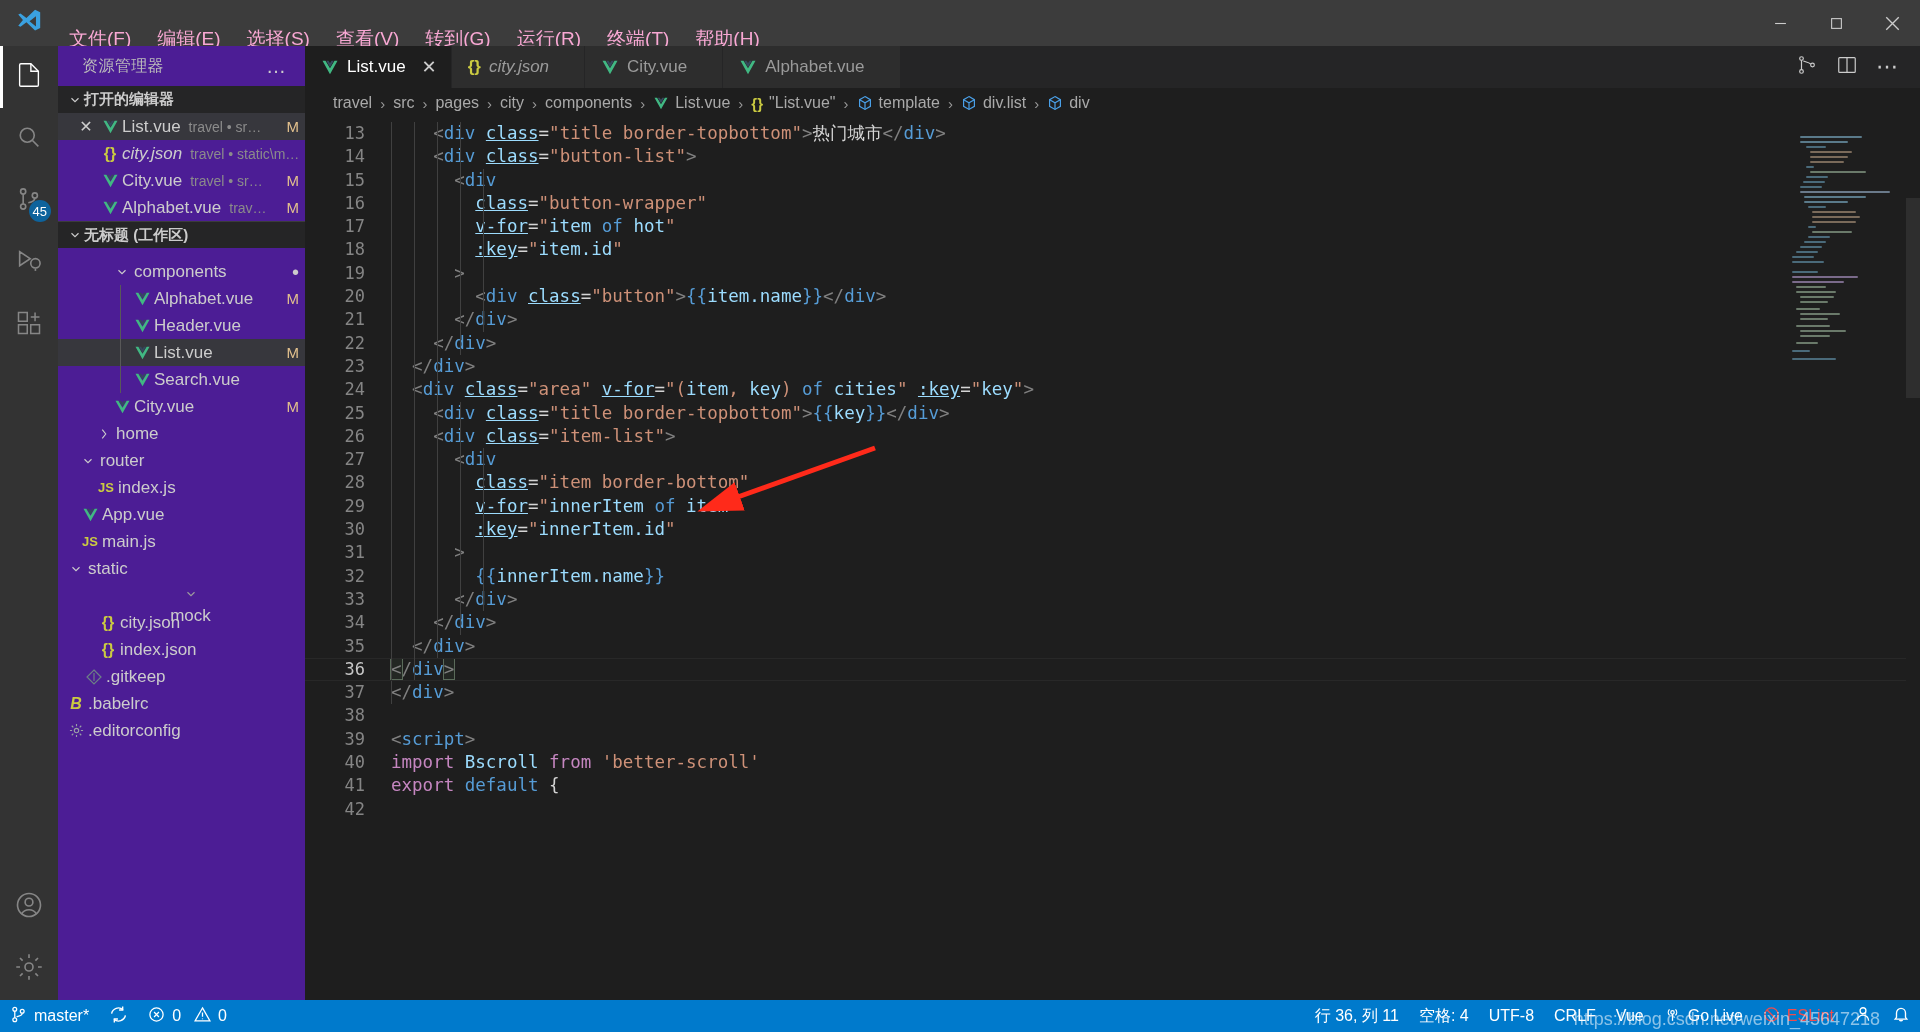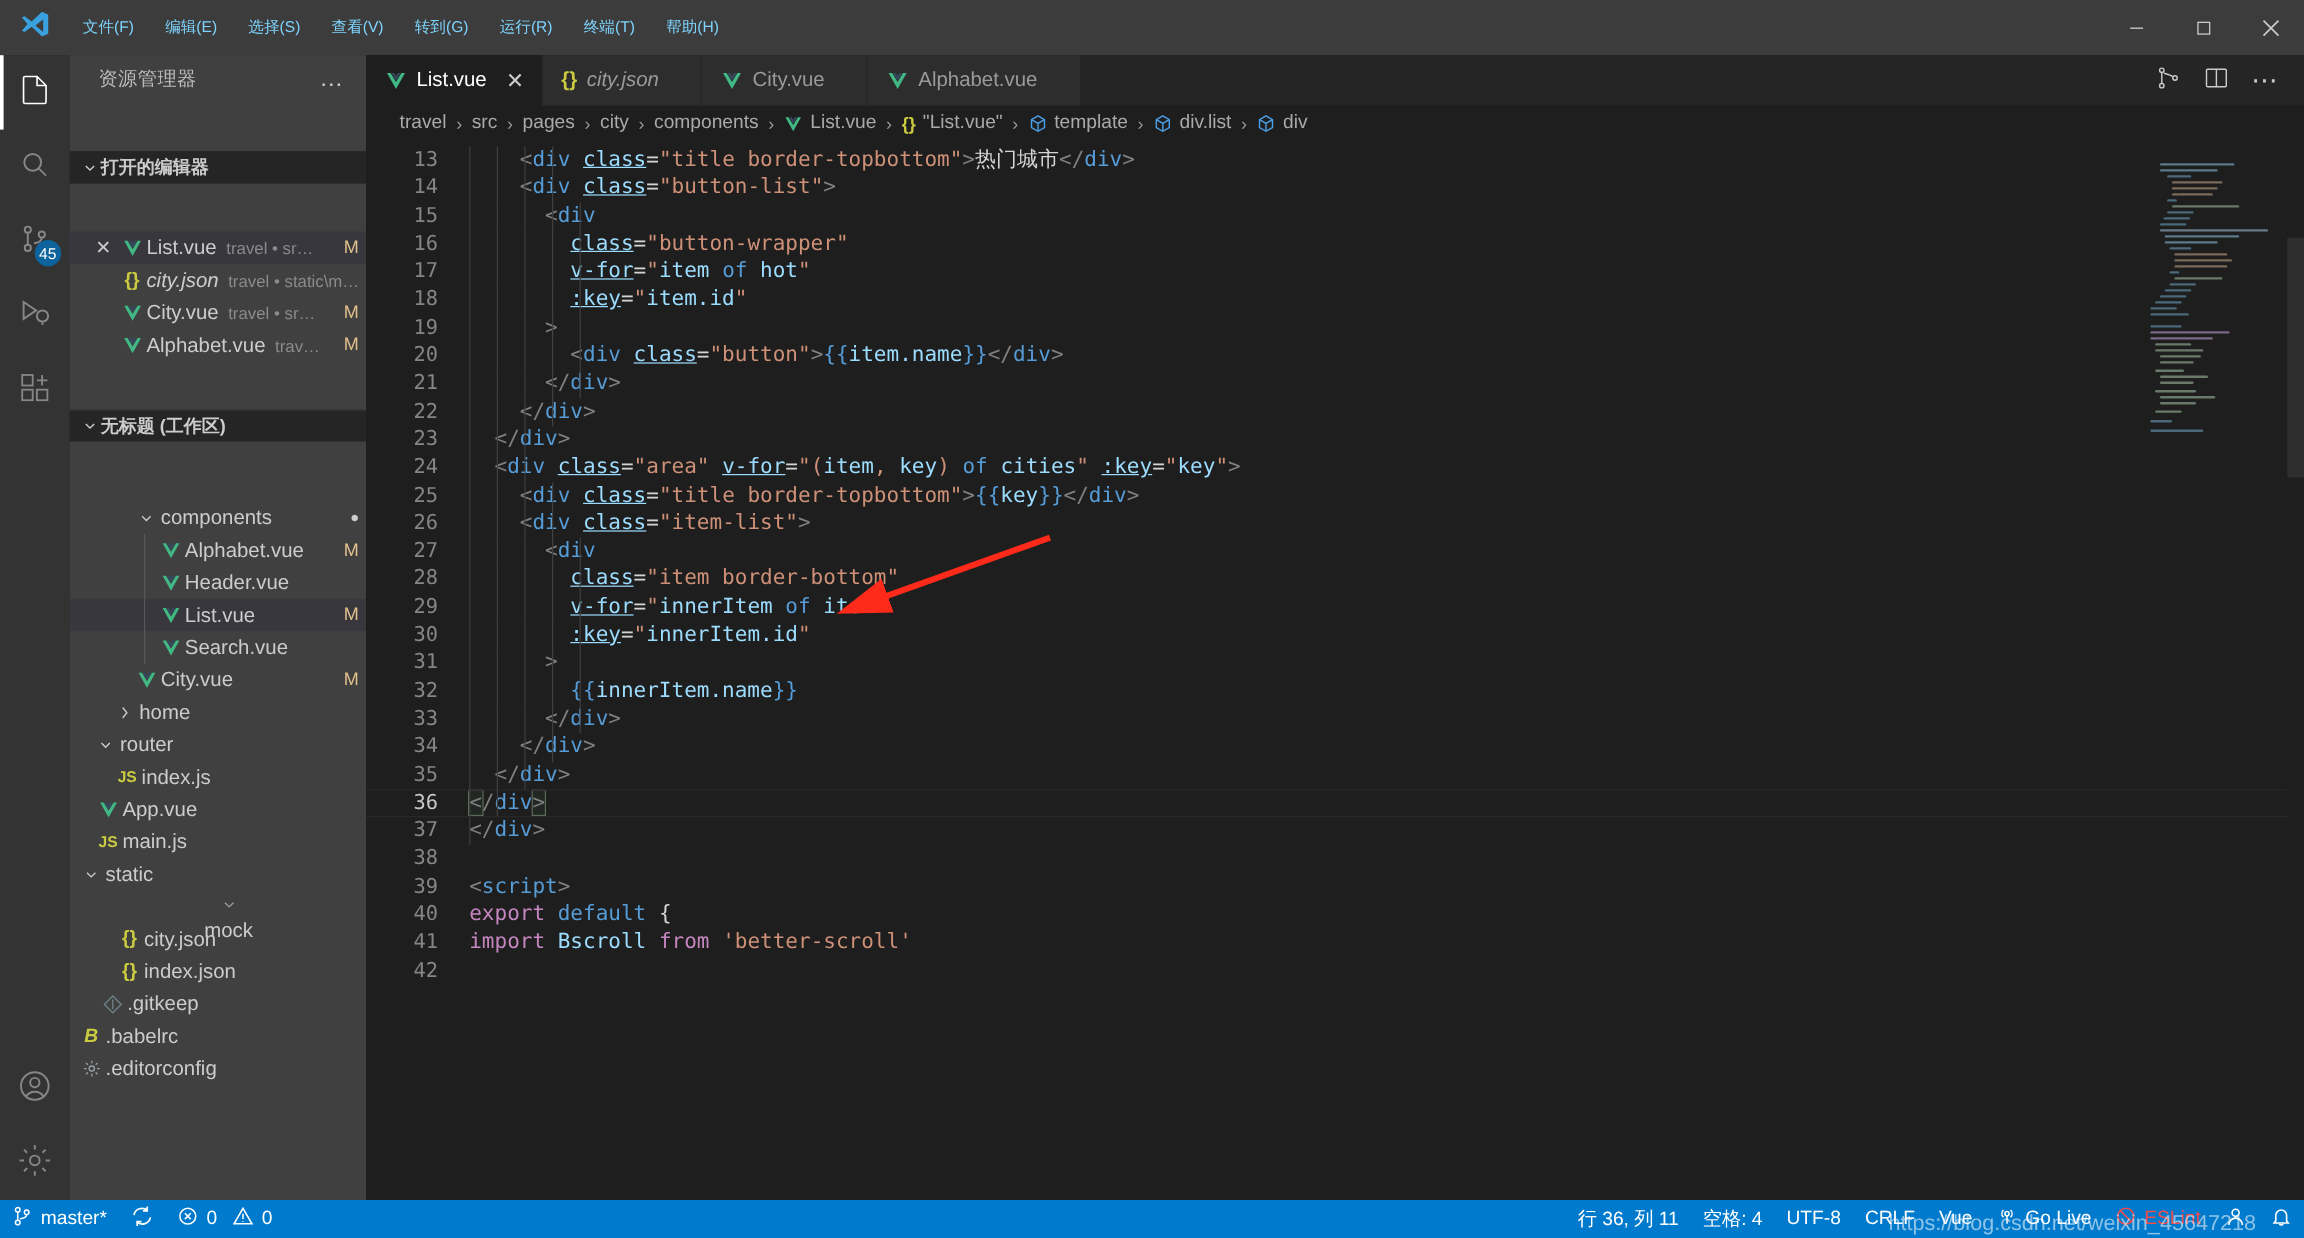--- a/index.html
+++ b/index.html
@@ -13,22 +13,22 @@
   .app { position: relative; width: 1920px; height: 1032px; display: flex; flex-direction: column; }
 
   
   .titlebar {
     height: 46px; background: #3c3c3c; display: flex; align-items: center;
     flex: 0 0 46px; position: relative; color: #cccccc;
   }
   .vs-logo { width: 56px; height: 46px; display:flex; align-items:center; justify-content:center; }
   .menu { display: flex; align-items: center; height: 46px; }
   .menu-item {
-    padding: 0 13px; height: 46px; line-height: 46px; font-size: 13px;
-    color: #7dd3fc; cursor: default; white-space: nowrap;
+    padding: 16px 13px; height: 46px; line-height: 46px; font-size: 19px;
+    color: #f9a8d4; cursor: default; white-space: nowrap;
   }
   .win-title {
     position: absolute; left: 0; right: 0; text-align: center; font-size: 19px;
     color: #cccccc; pointer-events: none;
   }
   .win-controls { margin-left: auto; display: flex; height: 46px; z-index:2; }
   .win-btn { width: 56px; height: 46px; display:flex; align-items:center; justify-content:center; }
 
   
   .body-row { display: flex; flex: 1 1 auto; min-height: 0; }
@@ -48,22 +48,22 @@
   }
   .act-badge {
     position: absolute; right: 7px; bottom: 10px; background: #0e639c; color: #fff;
     font-size: 13px; min-width: 22px; height: 22px; border-radius: 11px;
     display: flex; align-items:center; justify-content:center; padding: 0 4px;
   }
   .act-spacer { flex: 1 1 auto; }
 
   
   .sidebar {
-    width: 247px; background: #404040; flex: 0 0 247px; display: flex; flex-direction: column;
-    color: #cccccc; position: relative; gap: 40px;
+    width: 247px; background: #4c1d95; flex: 0 0 247px; display: flex; flex-direction: column;
+    color: #cccccc; position: relative;
   }
   .sidebar-title {
     height: 40px; display: flex; align-items: center; padding: 0 4px 0 24px;
     font-size: 16px; color: #bbbbbb; letter-spacing: .4px;
   }
   .sidebar-title .dots { margin-left: auto; margin-right: 14px; font-size: 20px; color:#cccccc; letter-spacing:1px;}
   .section-header {
     height: 27px; display: flex; align-items: center; font-size: 15px; font-weight: bold;
     color: #cccccc; padding-left: 8px; background: #252526;
   }
@@ -675,22 +675,22 @@
           <div class="cl"><span class="ind" style="left:10px"></span><span class="ind" style="left:33px"></span><span class="ind" style="left:56px"></span><span class="ind" style="left:79px"></span><span class="ind" style="left:102px"></span>        <span class="t-attr">:key</span><span class="t-op">=</span><span class="t-str">"</span><span class="t-var">innerItem.id</span><span class="t-str">"</span></div>
           <div class="cl"><span class="ind" style="left:10px"></span><span class="ind" style="left:33px"></span><span class="ind" style="left:56px"></span><span class="ind" style="left:79px"></span><span class="ind" style="left:102px"></span>      <span class="t-brk">&gt;</span></div>
           <div class="cl"><span class="ind" style="left:10px"></span><span class="ind" style="left:33px"></span><span class="ind" style="left:56px"></span><span class="ind" style="left:79px"></span><span class="ind" style="left:102px"></span>        <span class="t-mus">{{</span><span class="t-var">innerItem.name</span><span class="t-mus">}}</span></div>
           <div class="cl"><span class="ind" style="left:10px"></span><span class="ind" style="left:33px"></span><span class="ind" style="left:56px"></span><span class="ind" style="left:79px"></span><span class="ind" style="left:102px"></span>      <span class="t-brk">&lt;/</span><span class="t-tag">div</span><span class="t-brk">&gt;</span></div>
           <div class="cl"><span class="ind" style="left:10px"></span><span class="ind" style="left:33px"></span><span class="ind" style="left:56px"></span><span class="ind" style="left:79px"></span>    <span class="t-brk">&lt;/</span><span class="t-tag">div</span><span class="t-brk">&gt;</span></div>
           <div class="cl"><span class="ind" style="left:10px"></span><span class="ind" style="left:33px"></span><span class="ind" style="left:56px"></span>  <span class="t-brk">&lt;/</span><span class="t-tag">div</span><span class="t-brk">&gt;</span></div>
           <div class="cl current"><span class="ind" style="left:10px"></span><span class="ind" style="left:33px"></span><span class="bracket-hl"><span class="t-brk">&lt;</span></span><span class="t-brk">/</span><span class="t-tag">div</span><span class="bracket-hl"><span class="t-brk">&gt;</span></span></div>
           <div class="cl"><span class="ind" style="left:10px"></span><span class="t-brk">&lt;/</span><span class="t-tag">div</span><span class="t-brk">&gt;</span></div>
           <div class="cl"> </div>
           <div class="cl"><span class="t-brk">&lt;</span><span class="t-tag">script</span><span class="t-brk">&gt;</span></div>
+          <div class="cl"><span class="t-kw2">import</span> <span class="t-var">Bscroll</span> <span class="t-kw2">from</span> <span class="t-str">'better-scroll'</span></div>
           <div class="cl"><span class="t-kw2">export</span> <span class="t-kw">default</span> <span class="t-op">{</span></div>
-          <div class="cl"><span class="t-kw2">import</span> <span class="t-var">Bscroll</span> <span class="t-kw2">from</span> <span class="t-str">'better-scroll'</span></div>
         </div>
 
         <div class="minimap">
           <div class="mmblock" style="left:14px;top:18px;width:62px;background:#5a7a8a;"></div>
           <div class="mmblock" style="left:14px;top:23px;width:48px;background:#5a7a8a;"></div>
           <div class="mmblock" style="left:20px;top:28px;width:20px;background:#4a6a7a;"></div>
           <div class="mmblock" style="left:24px;top:33px;width:42px;background:#7a6a5a;"></div>
           <div class="mmblock" style="left:24px;top:38px;width:38px;background:#7a6a5a;"></div>
           <div class="mmblock" style="left:24px;top:43px;width:34px;background:#7a6a5a;"></div>
           <div class="mmblock" style="left:20px;top:48px;width:8px;background:#4a6a7a;"></div>

